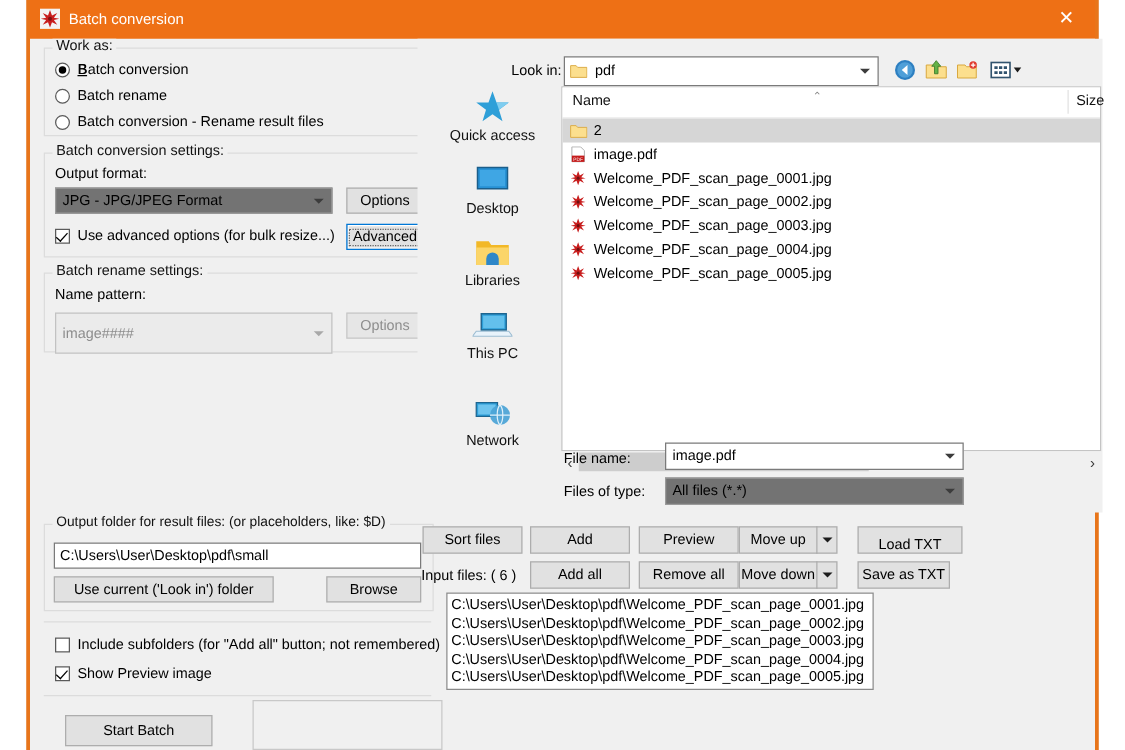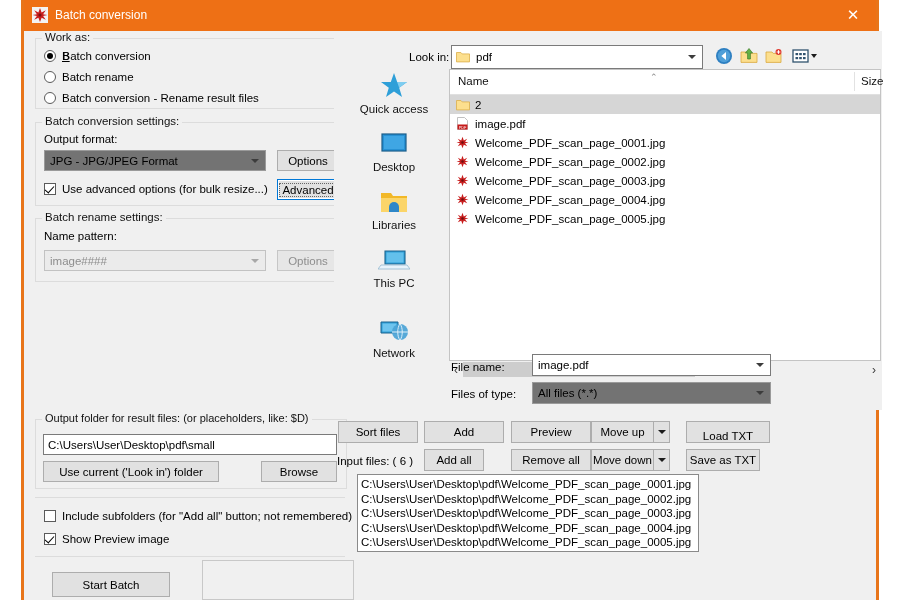--- a/index.html
+++ b/index.html
@@ -205,21 +205,21 @@
     <span class="cb-label">Use advanced options (for bulk resize...)</span>
   </div>
   <div class="btn focus" style="left:253px;top:179px;width:62px;height:21px;">
     <span style="border:1px dotted #666;padding:0 2px;">Advanced</span>
   </div>
 
   <div class="group" style="left:11px;top:218px;width:310px;height:62px;">
     <div class="group-label">Batch rename settings:</div>
   </div>
   <div class="lbl" style="left:20px;top:230px;">Name pattern:</div>
-  <div class="combo disabled" style="left:20px;top:250px;width:222px;height:21px;">
+  <div class="combo disabled" style="left:20px;top:250px;width:222px;height:33px;">
     <span>image####</span>
     <span class="arrow"></span>
   </div>
   <div class="btn disabled" style="left:253px;top:250px;width:62px;height:21px;">
     <span>Options</span>
   </div>
 
   <div class="group" style="left:11px;top:419px;width:310px;height:68px;">
     <div class="group-label" style="font-size:11px;">Output folder for result files: (or placeholders, like: $D)</div>
   </div>
@@ -492,21 +492,21 @@
   <div class="btn" style="left:567px;top:421px;width:79px;height:22px;padding-right:16px;">
     <span>Move up</span>
   </div>
   <div style="position:absolute;left:629px;top:421px;width:17px;height:22px;border-left:1px solid #adadad;box-sizing:border-box;display:flex;align-items:center;justify-content:center;cursor:pointer;">
     <span style="border-left:4px solid transparent;border-right:4px solid transparent;border-top:4px solid #1c1c1c;display:inline-block;"></span>
   </div>
   <div class="btn" style="left:662px;top:421px;width:84px;height:22px;align-items:flex-end;">
     <span>Load TXT</span>
   </div>
 
-  <div class="btn" style="left:400px;top:449px;width:60px;height:22px;">
+  <div class="btn" style="left:400px;top:449px;width:80px;height:22px;">
     <span>Add all</span>
   </div>
   <div class="btn" style="left:487px;top:449px;width:80px;height:22px;">
     <span>Remove all</span>
   </div>
   <div class="btn" style="left:567px;top:449px;width:79px;height:22px;padding-right:16px;">
     <span>Move down</span>
   </div>
   <div style="position:absolute;left:629px;top:449px;width:17px;height:22px;border-left:1px solid #adadad;box-sizing:border-box;display:flex;align-items:center;justify-content:center;cursor:pointer;">
     <span style="border-left:4px solid transparent;border-right:4px solid transparent;border-top:4px solid #1c1c1c;display:inline-block;"></span>

